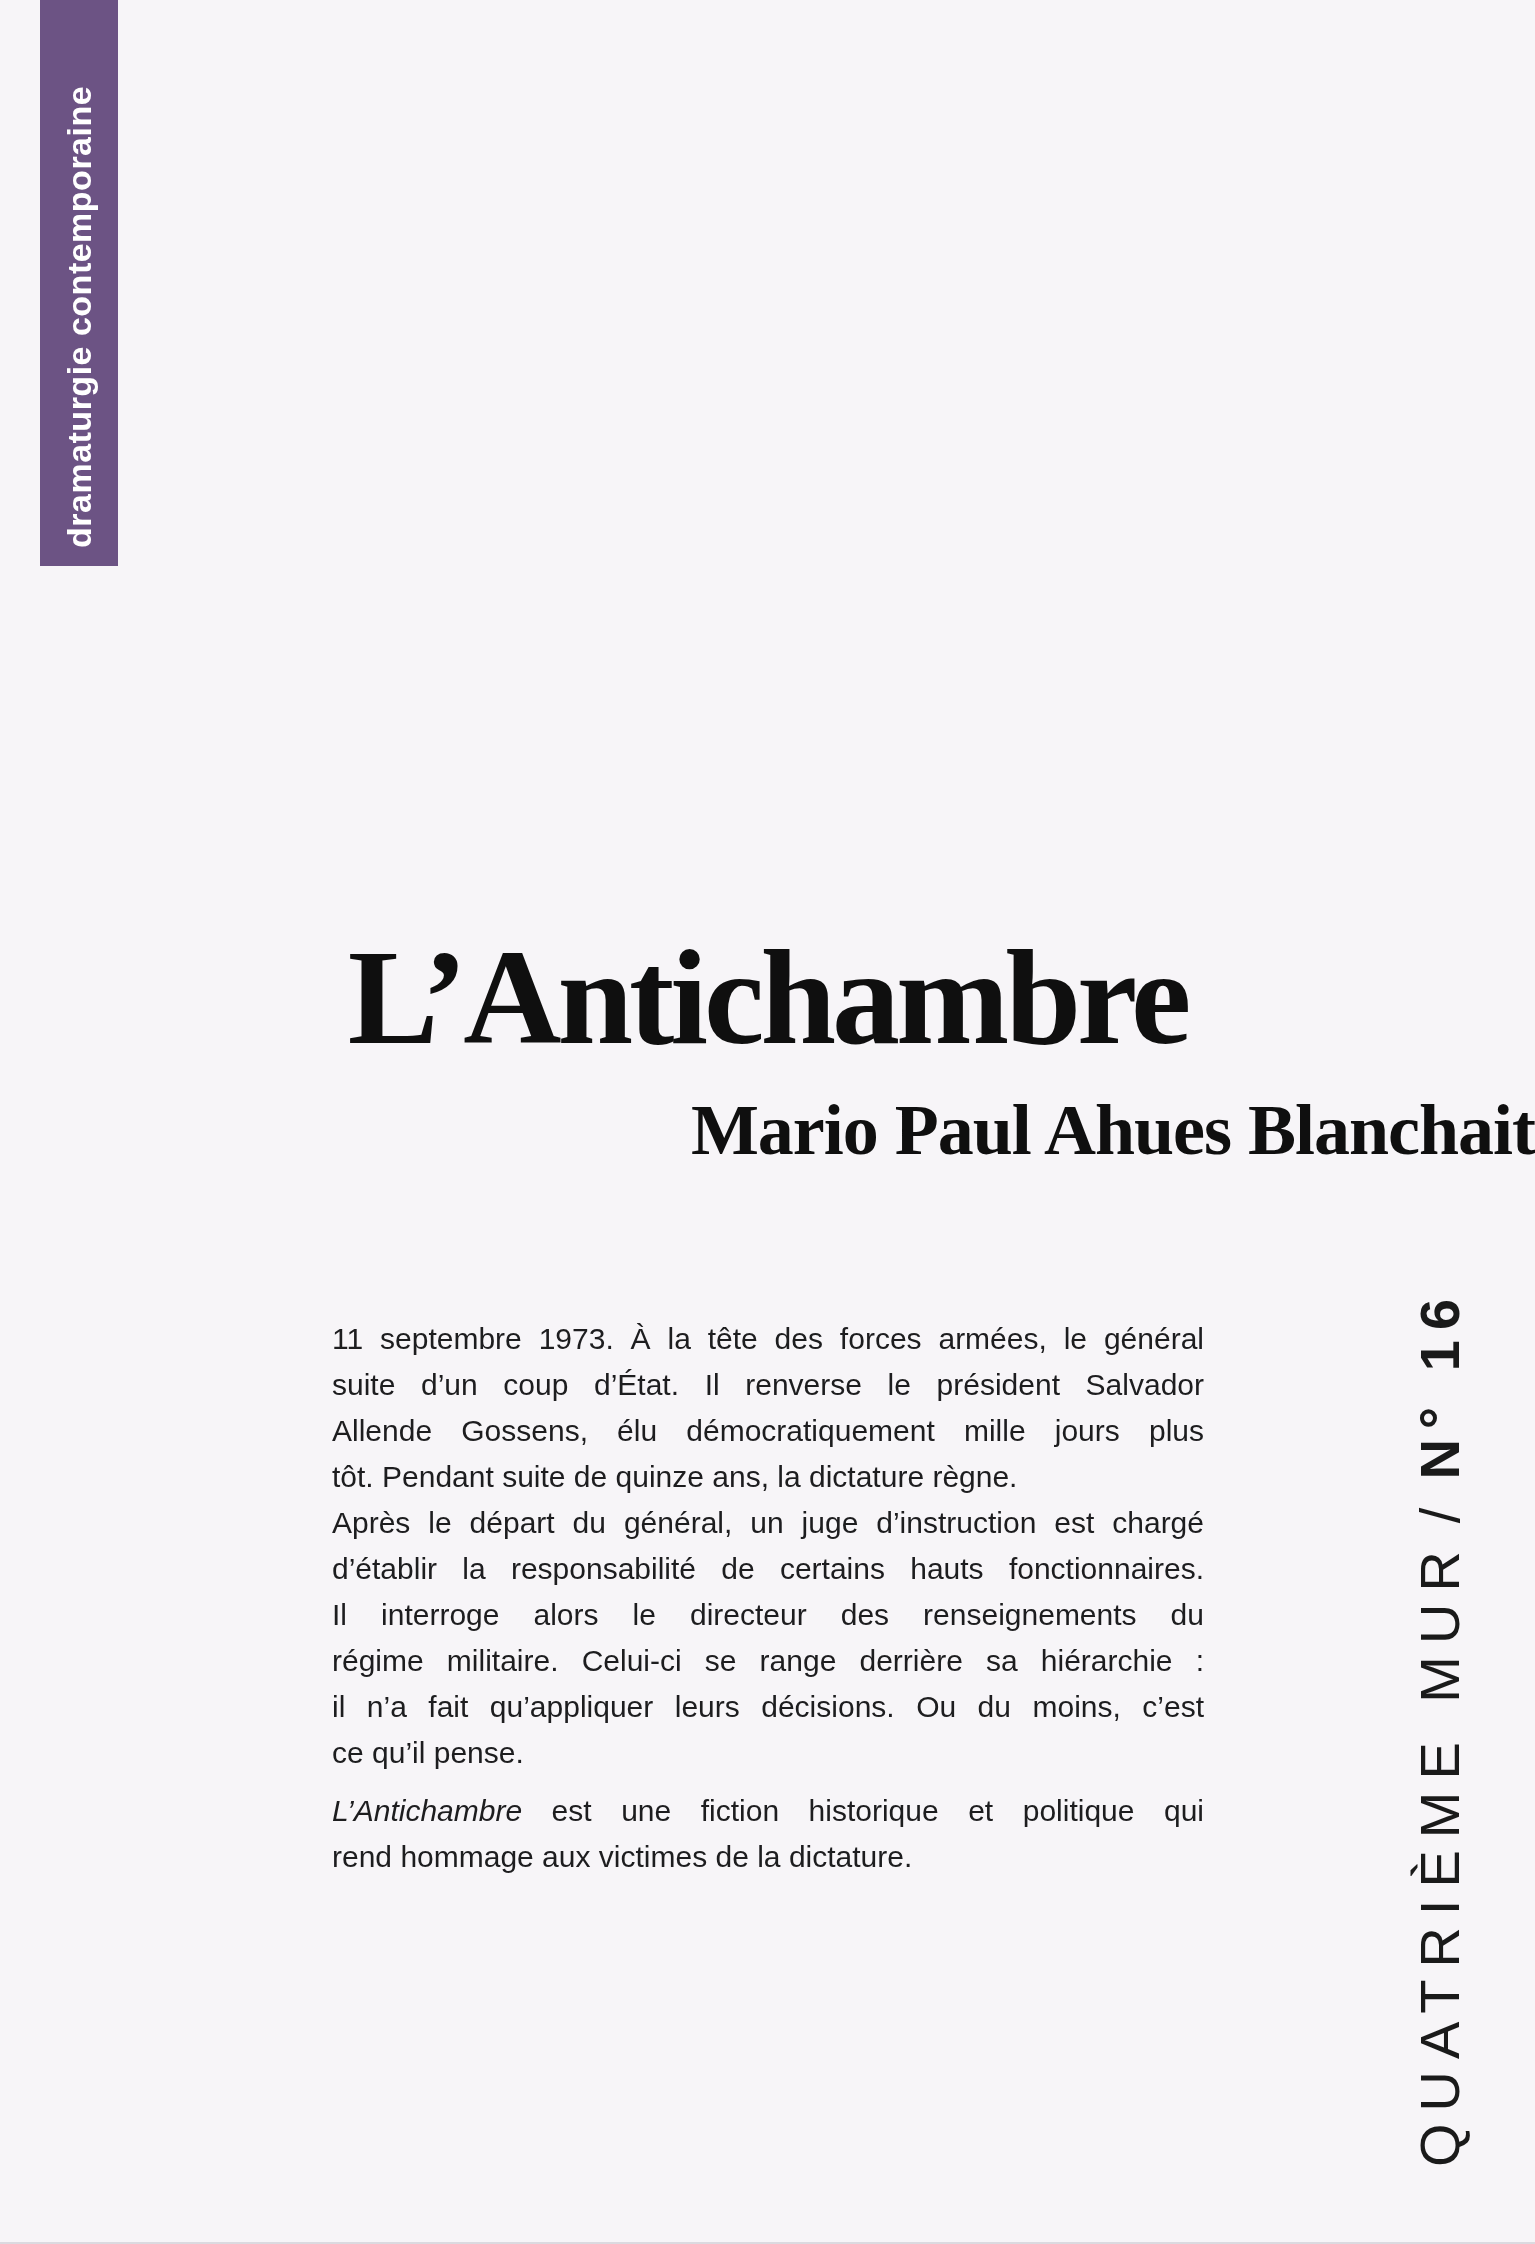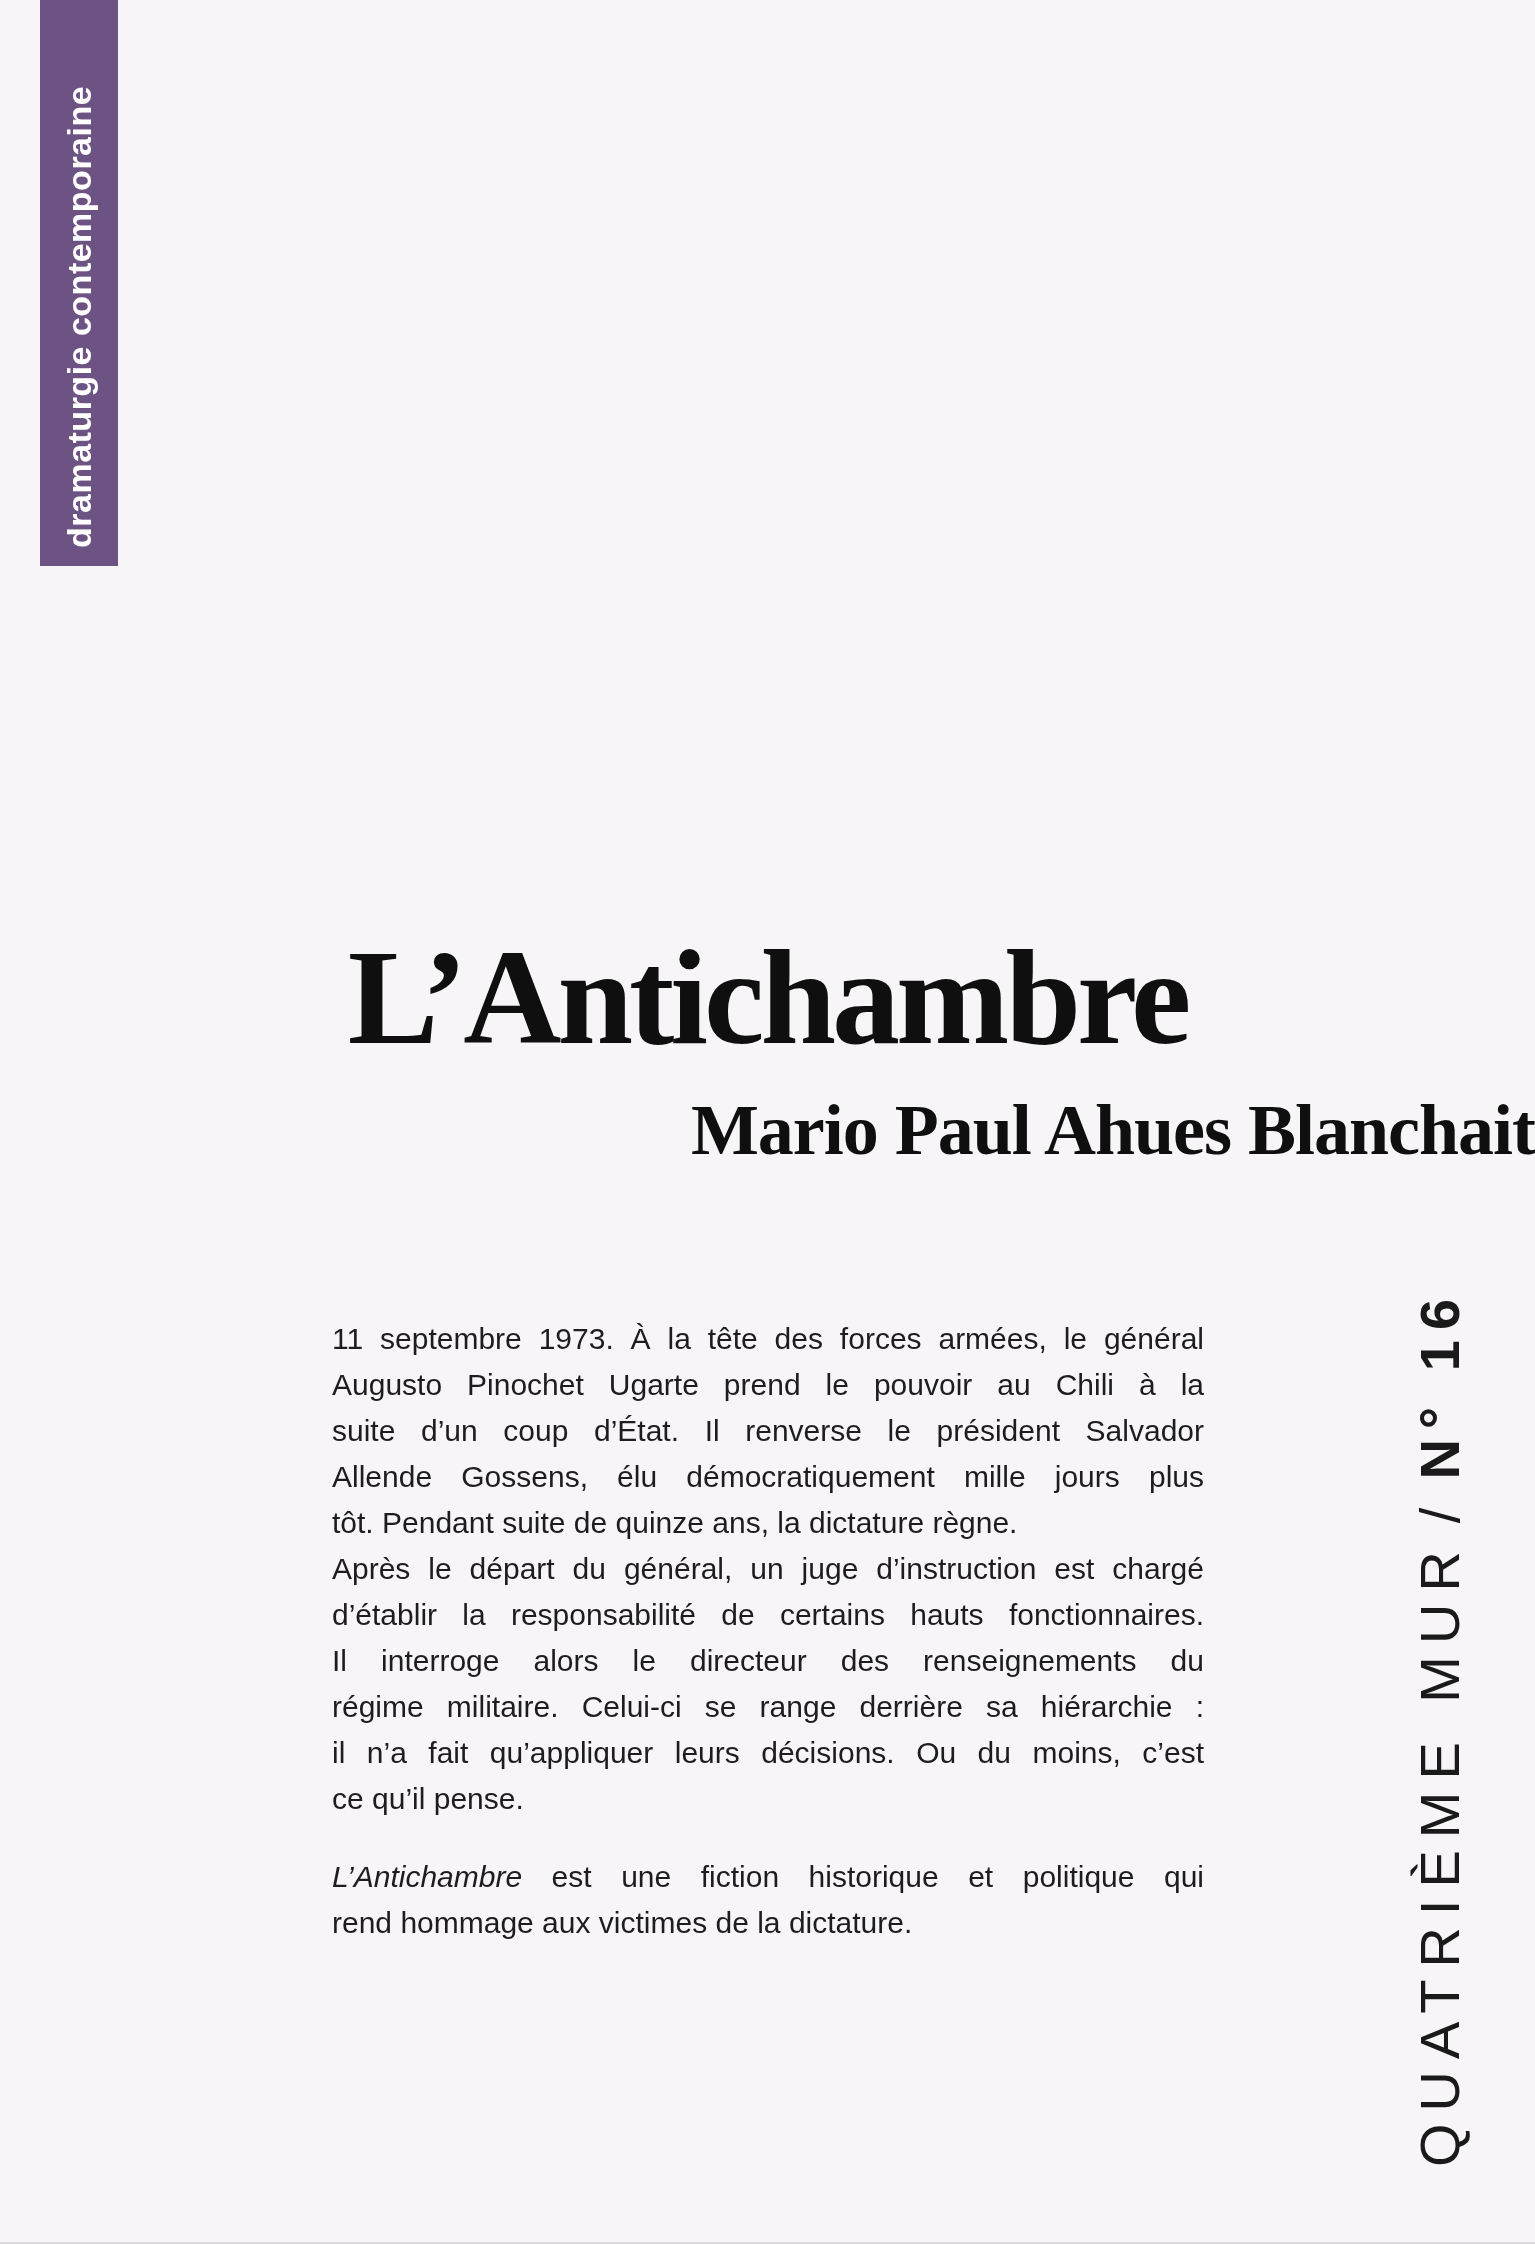--- a/index.html
+++ b/index.html
@@ -65,21 +65,21 @@
     position: absolute;
     left: 332px;
     top: 1316px;
     width: 872px;
     color: #1d1d1f;
     font-size: 30px;
     line-height: 46px;
     font-weight: 300;
   }
   .synopsis .para { margin: 0; }
-  .synopsis .para + .para.spaced { margin-top: 32px; }
+  .synopsis .para + .para.spaced { margin-top: 12px; }
   .synopsis .line {
     text-align: justify;
     text-align-last: justify;
     white-space: normal;
   }
   .synopsis .line.last {
     text-align-last: left;
   }
   .synopsis .seg.italic { font-style: italic; }
 
@@ -114,21 +114,20 @@
   <span class="banner-label">dramaturgie contemporaine</span>
 </div>
 
 <h1 class="title">L’Antichambre</h1>
 
 <h2 class="author">Mario Paul Ahues Blanchait</h2>
 
 <div class="synopsis" id="synopsis">
     <div class="para">
       <div class="line"><span class="seg">11 septembre 1973. À la tête des forces armées, le général</span></div>
-      <div class="line"><span class="seg">Augusto Pinochet Ugarte prend le pouvoir au Chili à la</span></div>
       <div class="line"><span class="seg">suite d’un coup d’État. Il renverse le président Salvador</span></div>
       <div class="line"><span class="seg">Allende Gossens, élu démocratiquement mille jours plus</span></div>
       <div class="line last"><span class="seg">tôt. Pendant suite de quinze ans, la dictature règne.</span></div>
     </div>
     <div class="para">
       <div class="line"><span class="seg">Après le départ du général, un juge d’instruction est chargé</span></div>
       <div class="line"><span class="seg">d’établir la responsabilité de certains hauts fonctionnaires.</span></div>
       <div class="line"><span class="seg">Il interroge alors le directeur des renseignements du</span></div>
       <div class="line"><span class="seg">régime militaire. Celui-ci se range derrière sa hiérarchie :</span></div>
       <div class="line"><span class="seg">il n’a fait qu’appliquer leurs décisions. Ou du moins, c’est</span></div>

